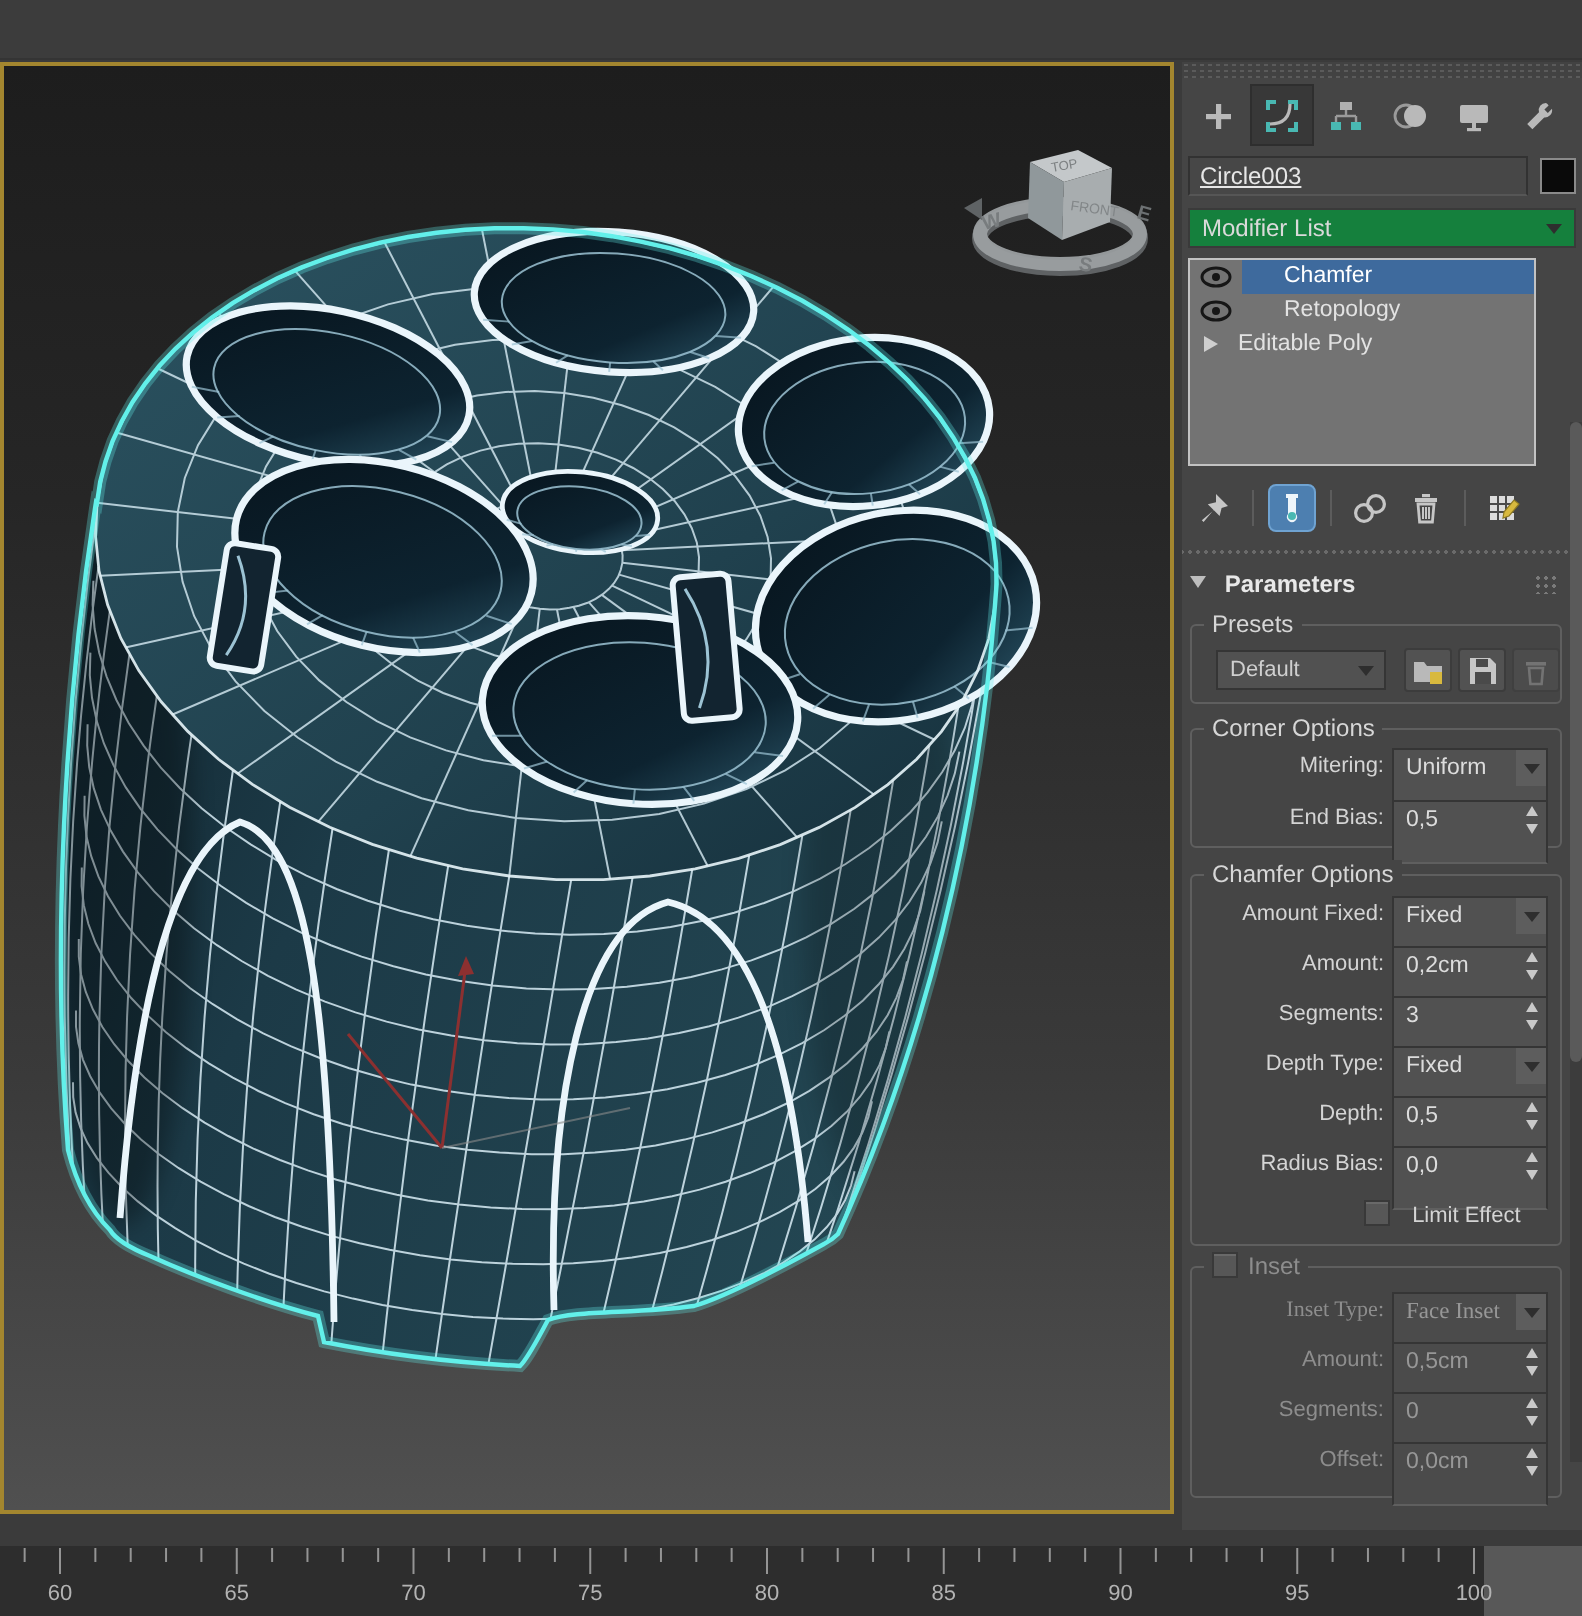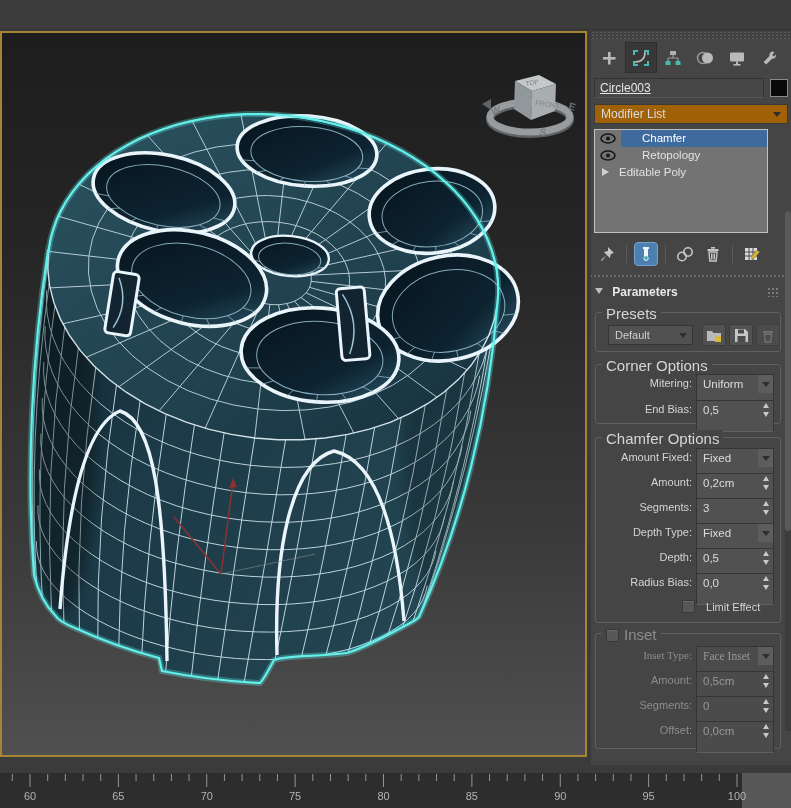--- a/index.html
+++ b/index.html
@@ -15,21 +15,21 @@
   .panel{position:absolute;left:591px;top:31px;width:200px;height:734px;background:#454545;font-size:11px;}
   .panel-texture{position:absolute;left:0;top:0;width:200px;height:8px;
      background-image:radial-gradient(#5b5b5b 1px,transparent 1px);background-size:4px 3px;background-color:#424242;}
   .tabs{position:absolute;left:2px;top:11px;width:196px;height:31px;display:flex;}
   .tab{width:32px;height:31px;display:flex;align-items:center;justify-content:center;}
   .tab.sel{background:#383838;border:1px solid #2e2e2e;}
   .namerow{position:absolute;left:3px;top:47px;width:194px;height:20px;}
   .namefield{position:absolute;left:0;top:0;width:170px;height:20px;background:#474747;
      border:1px solid #323232;border-bottom-color:#565656;color:#e6e6e6;font-size:12px;line-height:18px;padding-left:5px;text-decoration:underline;}
   .swatch{position:absolute;right:0;top:1px;width:18px;height:18px;background:#0a0a0a;border:1px solid #8a8a8a;}
-  .modlist{position:absolute;left:3px;top:73px;width:194px;height:20px;background:#a16207;
+  .modlist{position:absolute;left:3px;top:73px;width:194px;height:20px;background:#15803d;
      border:1px solid #3a3a3a;color:#dadada;font-size:12px;line-height:18px;padding-left:6px;}
   .modlist .dd-arr{position:absolute;right:5px;top:7px;}
   .stack{position:absolute;left:3px;top:98px;width:174px;height:104px;background:#737373;border:1px solid #c2c2c2;}
   .srow{position:relative;width:100%;height:17px;line-height:17px;color:#e2e2e2;font-size:11.5px;}
   .srow .togl{position:absolute;left:5px;top:3px;}
   .srow .lbl{position:absolute;left:47px;}
   .srow.sel .lbl{color:#fff;}
   .srow.sel .hl{position:absolute;left:26px;right:0;top:0;bottom:0;background:#3e6a9d;}
   .srow.sel .lbl{z-index:1;}
   .srow .exp{position:absolute;left:7px;top:4px;width:0;height:0;border-top:4.5px solid transparent;border-bottom:4.5px solid transparent;border-left:7px solid #cfcfcf;}
@@ -38,21 +38,21 @@
   .stool{width:24px;height:24px;display:flex;align-items:center;justify-content:center;}
   .stool.active{background:#4d7fb0;border:1px solid #6fa3d2;border-radius:4px;}
   .vsep{width:1px;height:18px;background:#5c5c5c;margin:0 3px;}
   .splitdots{position:absolute;left:0;top:242px;width:200px;height:6px;
      background-image:radial-gradient(#6a6a6a 1px,transparent 1px);background-size:4px 4px;background-position:center;background-repeat:repeat-x;background-color:transparent;}
   .rollhead{position:absolute;left:4px;top:254px;width:186px;height:16px;color:#e8e8e8;font-weight:bold;font-size:12px;}
   .rollhead .tri{display:inline-block;width:0;height:0;border-left:4px solid transparent;border-right:4px solid transparent;border-top:6px solid #bdbdbd;margin-right:6px;vertical-align:2px;}
   .grip{position:absolute;right:2px;top:2px;width:12px;height:10px;
      background-image:radial-gradient(#7a7a7a 1px,transparent 1px);background-size:4px 4px;}
   .group{position:absolute;left:4px;width:186px;border:1px solid #5f5f5f;border-radius:3px;}
-  .legend{position:absolute;top:-8px;left:6px;background:#454545;padding:0 4px;font-size:15px;color:#d6d6d6;}
+  .legend{position:absolute;top:-8px;left:6px;background:#454545;padding:0 4px;font-size:12px;color:#d6d6d6;}
   .legend .cb{vertical-align:-2px;margin-right:5px;}
   .prow{position:absolute;left:0;width:100%;height:20px;}
   .plabel{position:absolute;right:88px;top:3px;color:#d4d4d4;white-space:nowrap;}
   .ctrl{position:absolute;left:100px;top:0;width:78px;height:32px;background:#515151;
      border:1px solid #353535;border-bottom-color:#5f5f5f;color:#dcdcdc;font-size:11.5px;line-height:18px;padding-left:6px;}
   .dd-btn{position:absolute;right:0;top:0;width:15px;height:18px;background:#5d5d5d;display:flex;align-items:center;justify-content:center;}
   .dd-arr{width:0;height:0;border-left:4px solid transparent;border-right:4px solid transparent;border-top:5px solid #2e2e2e;}
   .spin{position:absolute;right:2px;top:2px;width:10px;height:14px;display:flex;flex-direction:column;align-items:center;justify-content:space-between;}
   .tri-up{width:0;height:0;border-left:3.5px solid transparent;border-right:3.5px solid transparent;border-bottom:5px solid #c9c9c9;}
   .tri-dn{width:0;height:0;border-left:3.5px solid transparent;border-right:3.5px solid transparent;border-top:5px solid #c9c9c9;}

